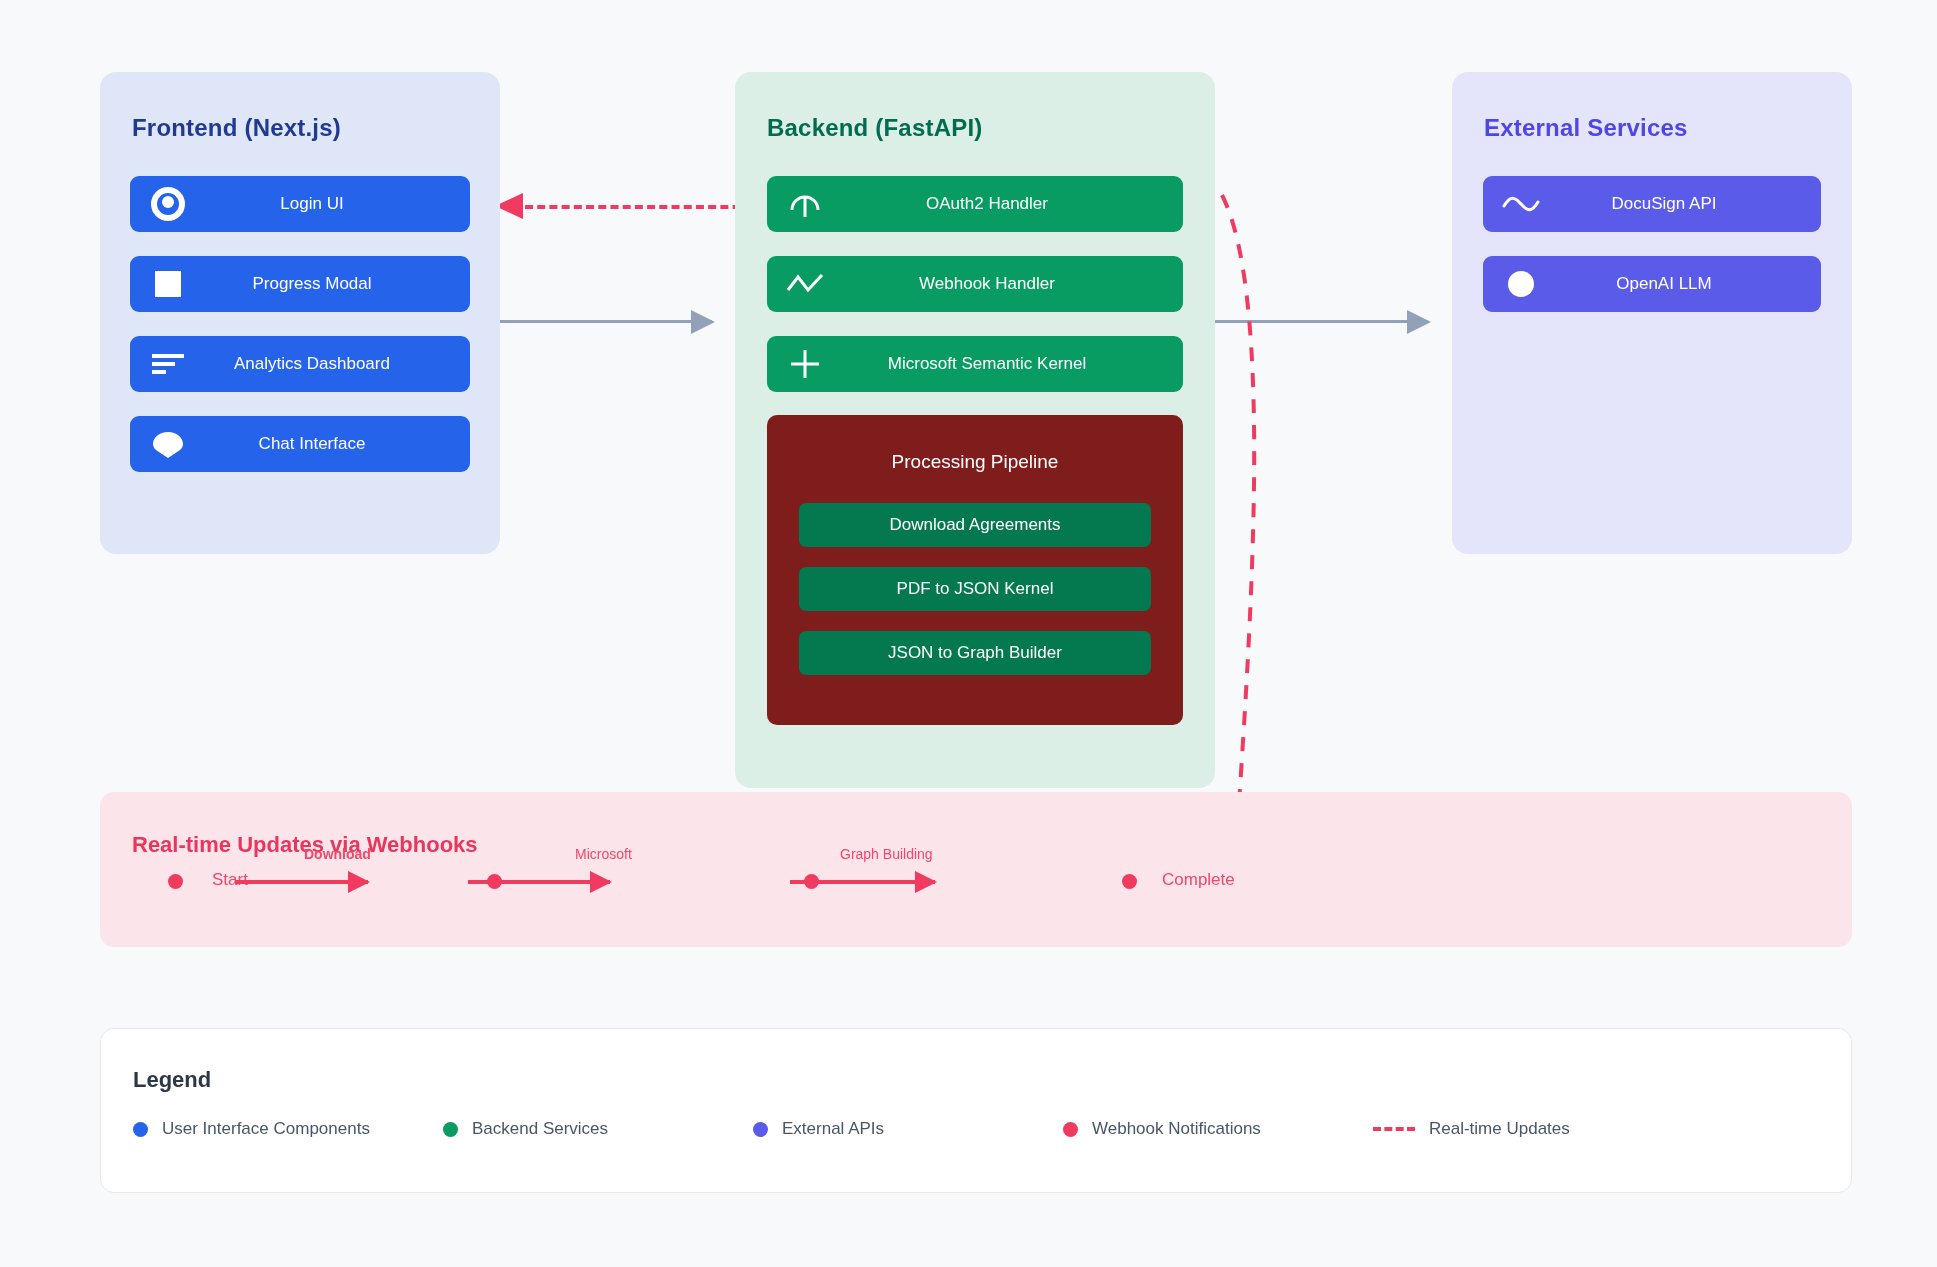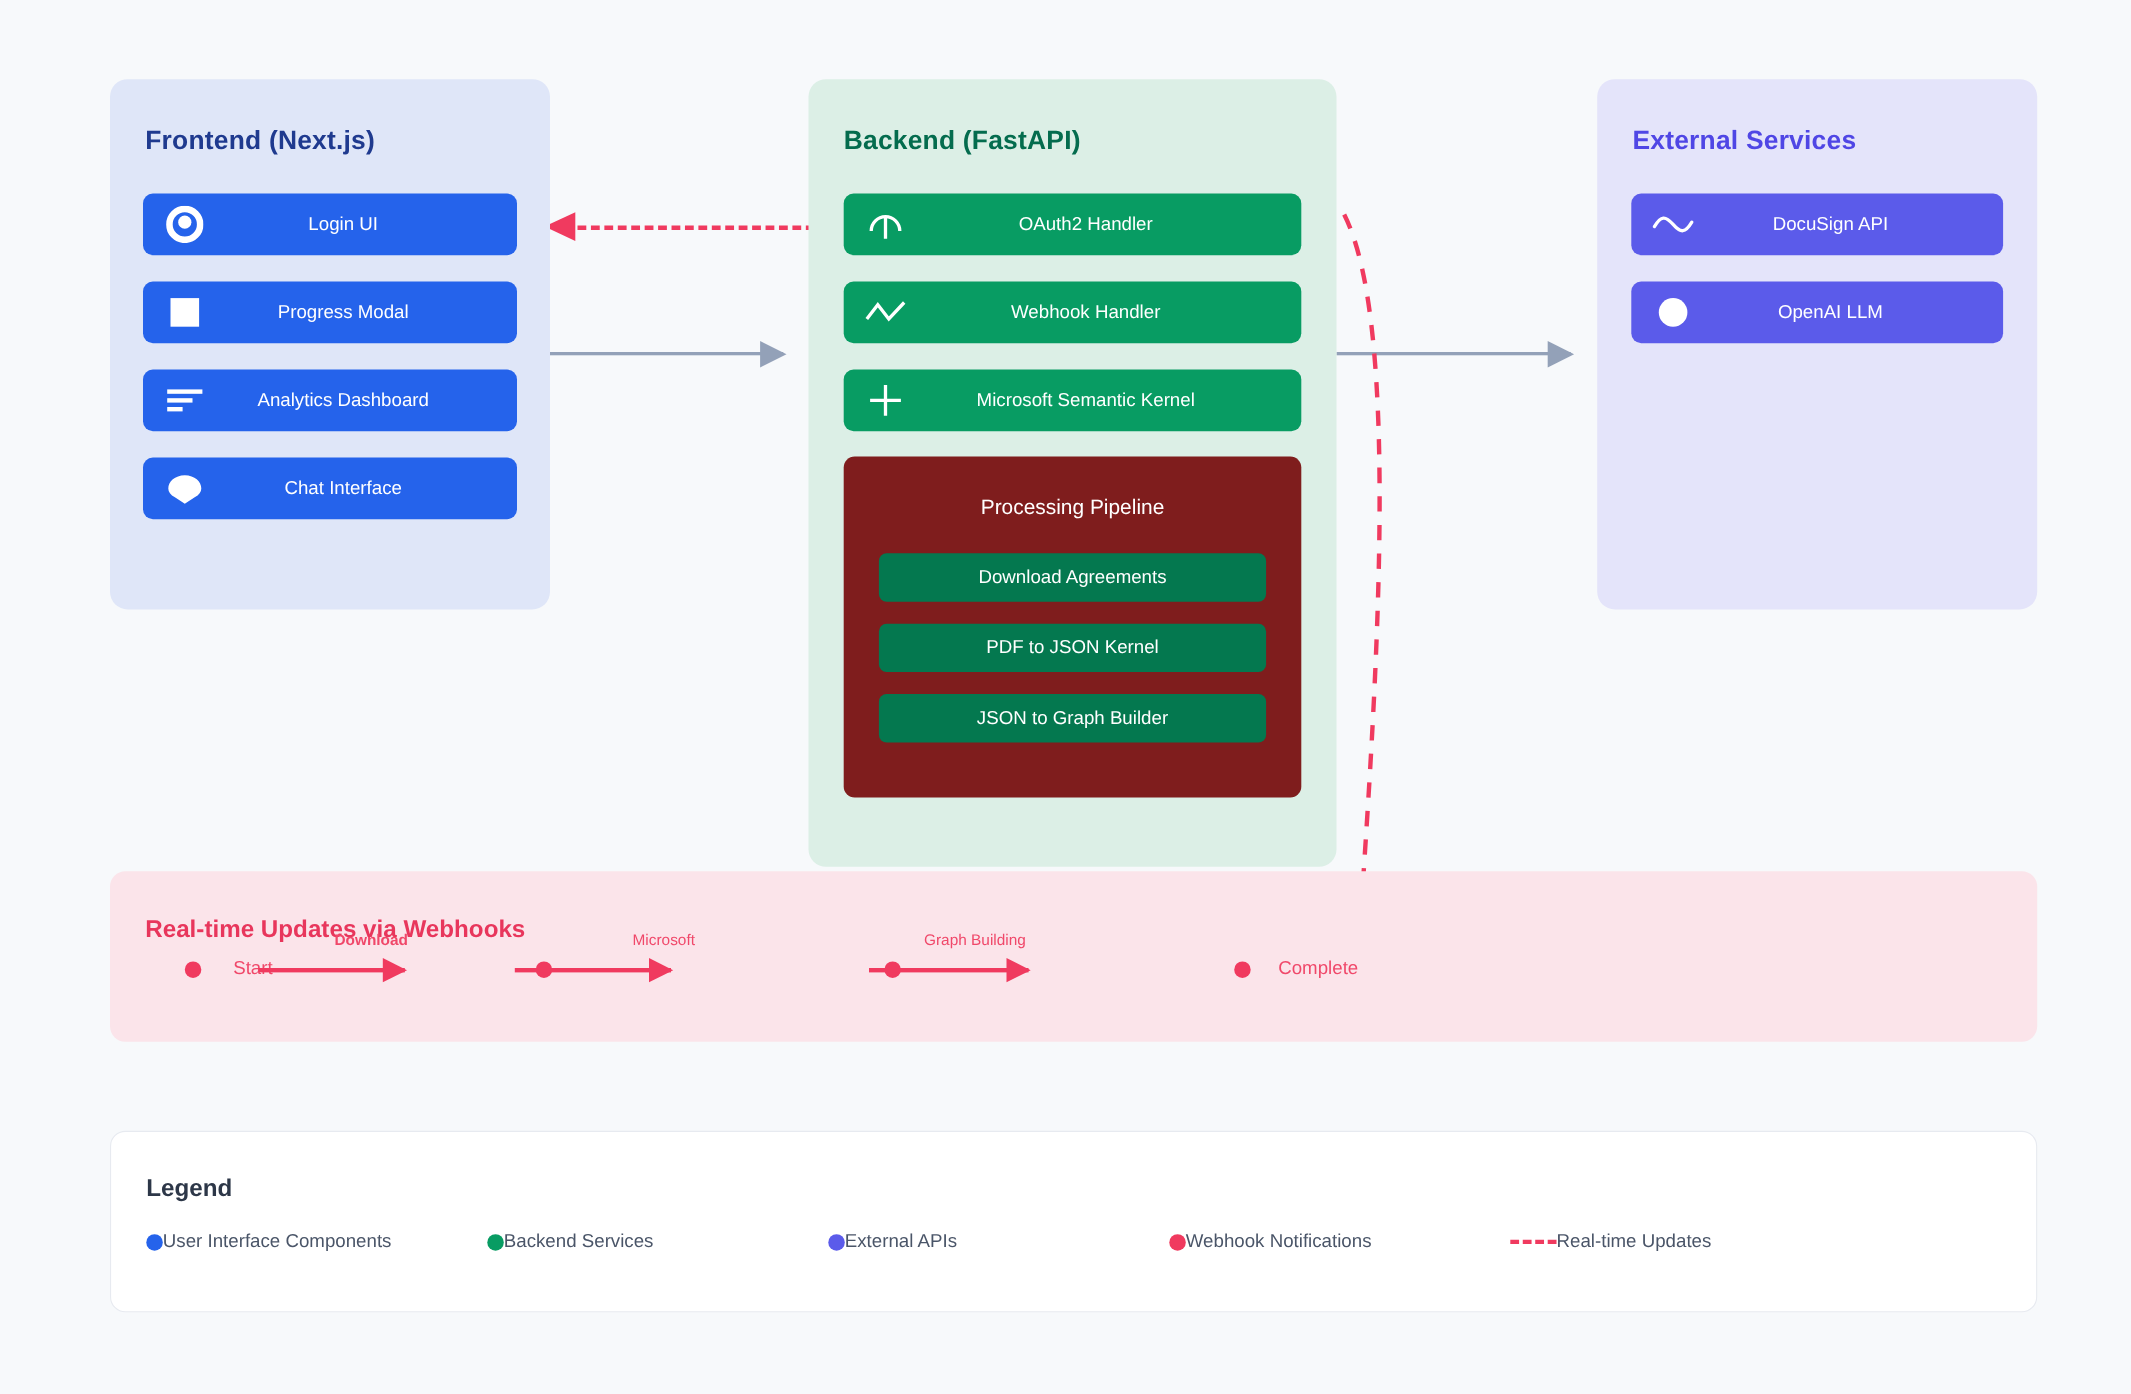--- a/index.html
+++ b/index.html
@@ -210,20 +210,21 @@
     position: absolute;
     left: 32px;
     top: 90px;
     width: 1690px;
     display: flex;
     align-items: center;
   }
   .legend-item {
     display: flex;
     align-items: center;
+    gap: 14px;
     width: 310px;
     flex: 0 0 auto;
   }
   .legend-swatch { width: 15px; height: 15px; border-radius: 50%; flex: 0 0 15px; }
   .legend-dash {
     width: 42px; height: 0; flex: 0 0 42px;
     border-top: 4px dashed #f03a5f;
   }
   .legend-text { font-size: 17px; color: #4a5568; white-space: nowrap; }
   .gray-line {

